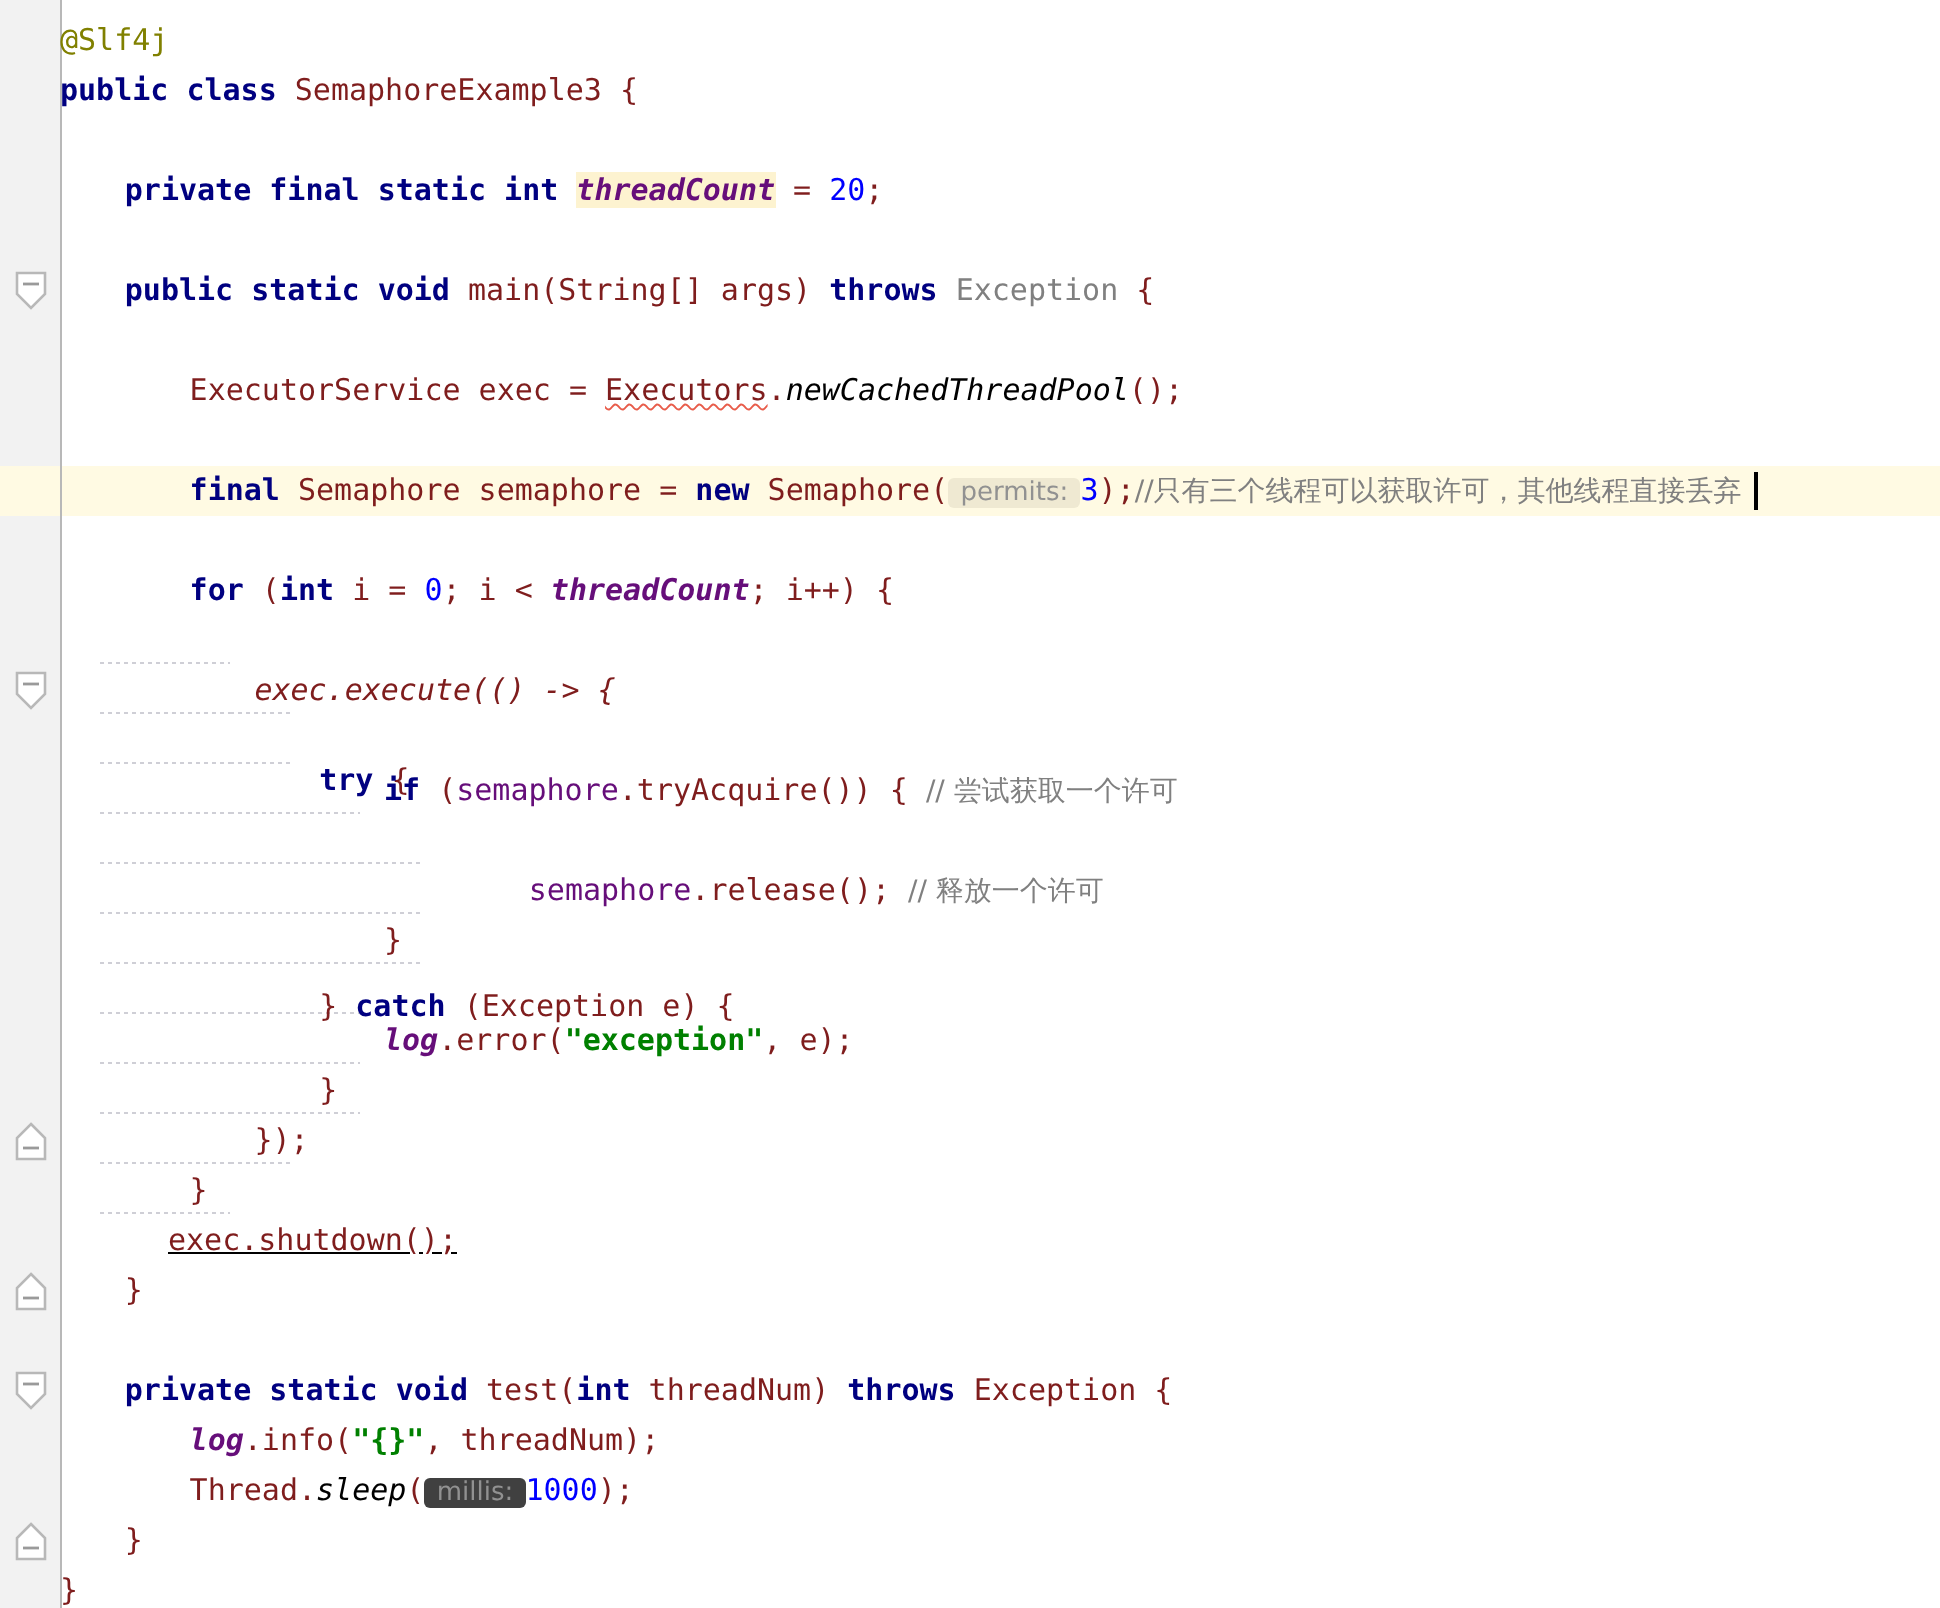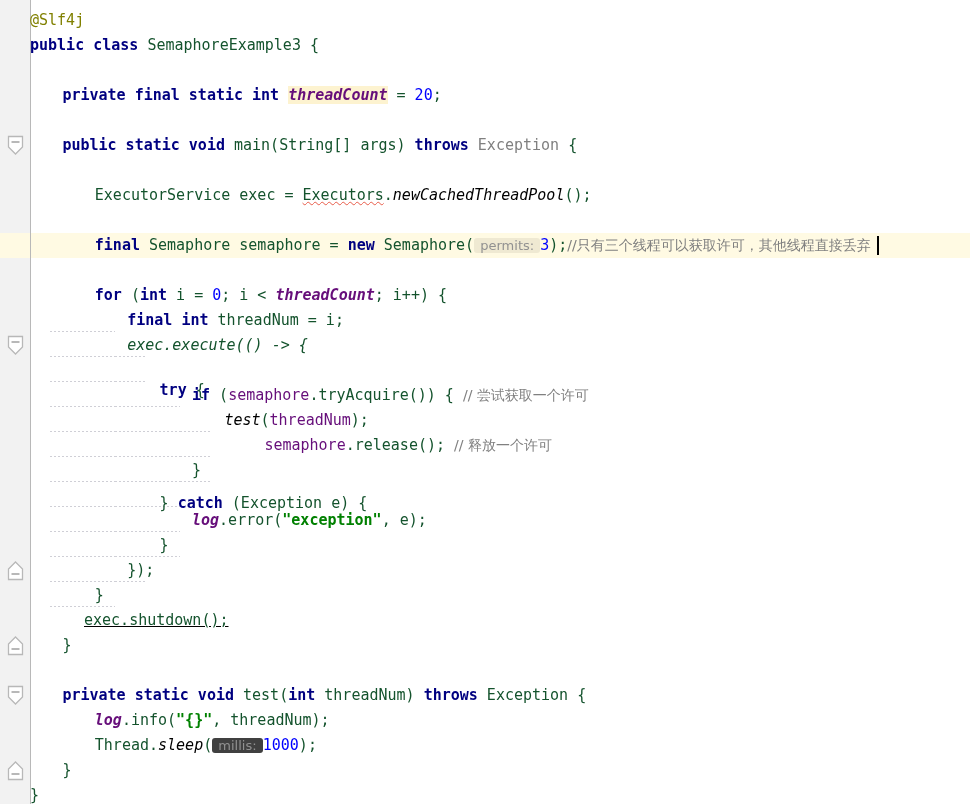--- a/index.html
+++ b/index.html
@@ -72,21 +72,21 @@
   
   .kw    { color: #000080; font-weight: bold; }          
   .ann   { color: #808000; }                              
   .num   { color: #0000ff; }                              
   .str   { color: #008000; font-weight: bold; }           
   .cmt   { color: #808080; }                              
   .fld   { color: #660e7a; font-weight: bold; font-style: italic; }  
   .loc   { color: #660e7a; }                              
   .stm   { font-style: italic; }                          
   .dim   { color: #808080; }                              
-  .plain { color: #14532d; }
+  .plain { color: #7f1d1d; }
   .hl-ident {
     background: #fdf3d0;
     color: #660e7a;
     font-weight: bold;
     font-style: italic;
   }
   
   .hint {
     background: #404040;
     color: #919191;
@@ -198,25 +198,23 @@
       <div class="line" style="top: 58px; left: 30px;"><span class="txt" style="padding-left: 0px;"></span></div>
       <div class="line" style="top: 83px; left: 30px;"><span class="txt" style="padding-left: 32.4px;"><span class="kw">private</span><span class="plain"> </span><span class="kw">final</span><span class="plain"> </span><span class="kw">static</span><span class="plain"> </span><span class="kw">int</span><span class="plain"> </span><span class="hl-ident">threadCount</span><span class="plain"> = </span><span class="num">20</span><span class="plain">;</span></span></div>
       <div class="line" style="top: 108px; left: 30px;"><span class="txt" style="padding-left: 32.4px;"></span></div>
       <div class="line" style="top: 133px; left: 30px;"><span class="txt" style="padding-left: 32.4px;"><span class="kw">public</span><span class="plain"> </span><span class="kw">static</span><span class="plain"> </span><span class="kw">void</span><span class="plain"> </span><span class="plain">main</span><span class="plain">(String[] args) </span><span class="kw">throws</span><span class="plain"> </span><span class="dim">Exception</span><span class="plain"> {</span></span></div>
       <div class="line" style="top: 158px; left: 30px;"><span class="txt" style="padding-left: 64.8px;"></span></div>
       <div class="line" style="top: 183px; left: 30px;"><span class="txt" style="padding-left: 64.8px;"><span class="plain">ExecutorService exec = </span><span class="plain ul typo">Executors</span><span class="plain">.</span><span class="stm">newCachedThreadPool</span><span class="plain">();</span></span></div>
       <div class="line" style="top: 208px; left: 30px;"><span class="txt" style="padding-left: 64.8px;"></span></div>
       <div class="line" style="top: 233px; left: 30px;"><span class="txt" style="padding-left: 64.8px;"><span class="kw">final</span><span class="plain"> Semaphore semaphore = </span><span class="kw">new</span><span class="plain"> Semaphore(</span><span class="hint hint-on-hl"> permits: </span><span class="num">3</span><span class="plain">);</span><span class="cmt cn">//只有三个线程可以获取许可，其他线程直接丢弃</span></span></div>
       <div class="line" style="top: 258px; left: 30px;"><span class="txt" style="padding-left: 64.8px;"></span></div>
       <div class="line" style="top: 283px; left: 30px;"><span class="txt" style="padding-left: 64.8px;"><span class="kw">for</span><span class="plain"> (</span><span class="kw">int</span><span class="plain"> i = </span><span class="num">0</span><span class="plain">; i &lt; </span><span class="fld">threadCount</span><span class="plain">; i++) {</span></span></div>
-      <div class="line" style="top: 308px; left: 30px;"><span class="txt" style="padding-left: 97.2px;"><span class="kw">final</span><span class="plain"> </span><span class="kw">int</span><span class="plain"> threadNum = i;</span></span></div>
       <div class="line" style="top: 333px; left: 30px;"><span class="txt" style="padding-left: 97.2px; font-style: italic;"><span class="plain">exec.execute(() -&gt; {</span></span></div>
       <div class="line" style="top: 378px; left: 30px;"><span class="txt" style="padding-left: 129.6px;"><span class="kw">try</span><span class="plain"> {</span></span></div>
       <div class="line" style="top: 383px; left: 30px;"><span class="txt" style="padding-left: 162px;"><span class="kw">if</span><span class="plain"> (</span><span class="loc">semaphore</span><span class="plain">.tryAcquire()) { </span><span class="cmt cn">// 尝试获取一个许可</span></span></div>
-      <div class="line" style="top: 408px; left: 30px;"><span class="txt" style="padding-left: 194.4px;"><span class="stm">test</span><span class="plain">(</span><span class="loc">threadNum</span><span class="plain">);</span></span></div>
       <div class="line" style="top: 433px; left: 30px;"><span class="txt" style="padding-left: 194.4px; margin-left: 40px;"><span class="loc">semaphore</span><span class="plain">.release(); </span><span class="cmt cn">// 释放一个许可</span></span></div>
       <div class="line" style="top: 458px; left: 30px;"><span class="txt" style="padding-left: 162px;"><span class="plain">}</span></span></div>
       <div class="line" style="top: 491px; left: 30px;"><span class="txt" style="padding-left: 129.6px;"><span class="plain">} </span><span class="kw">catch</span><span class="plain"> (Exception e) {</span></span></div>
       <div class="line" style="top: 508px; left: 30px;"><span class="txt" style="padding-left: 162px;"><span class="fld">log</span><span class="plain">.error(</span><span class="str">"exception"</span><span class="plain">, e);</span></span></div>
       <div class="line" style="top: 533px; left: 30px;"><span class="txt" style="padding-left: 129.6px;"><span class="plain">}</span></span></div>
       <div class="line" style="top: 558px; left: 30px;"><span class="txt" style="padding-left: 97.2px;"><span class="plain">});</span></span></div>
       <div class="line" style="top: 583px; left: 30px;"><span class="txt" style="padding-left: 64.8px;"><span class="plain">}</span></span></div>
       <div class="line" style="top: 608px; left: 30px;"><span class="txt" style="padding-left: 54px; text-decoration: underline;"><span class="plain">exec.shutdown();</span></span></div>
       <div class="line" style="top: 633px; left: 30px;"><span class="txt" style="padding-left: 32.4px;"><span class="plain">}</span></span></div>
       <div class="line" style="top: 658px; left: 30px;"><span class="txt" style="padding-left: 32.4px;"></span></div>

